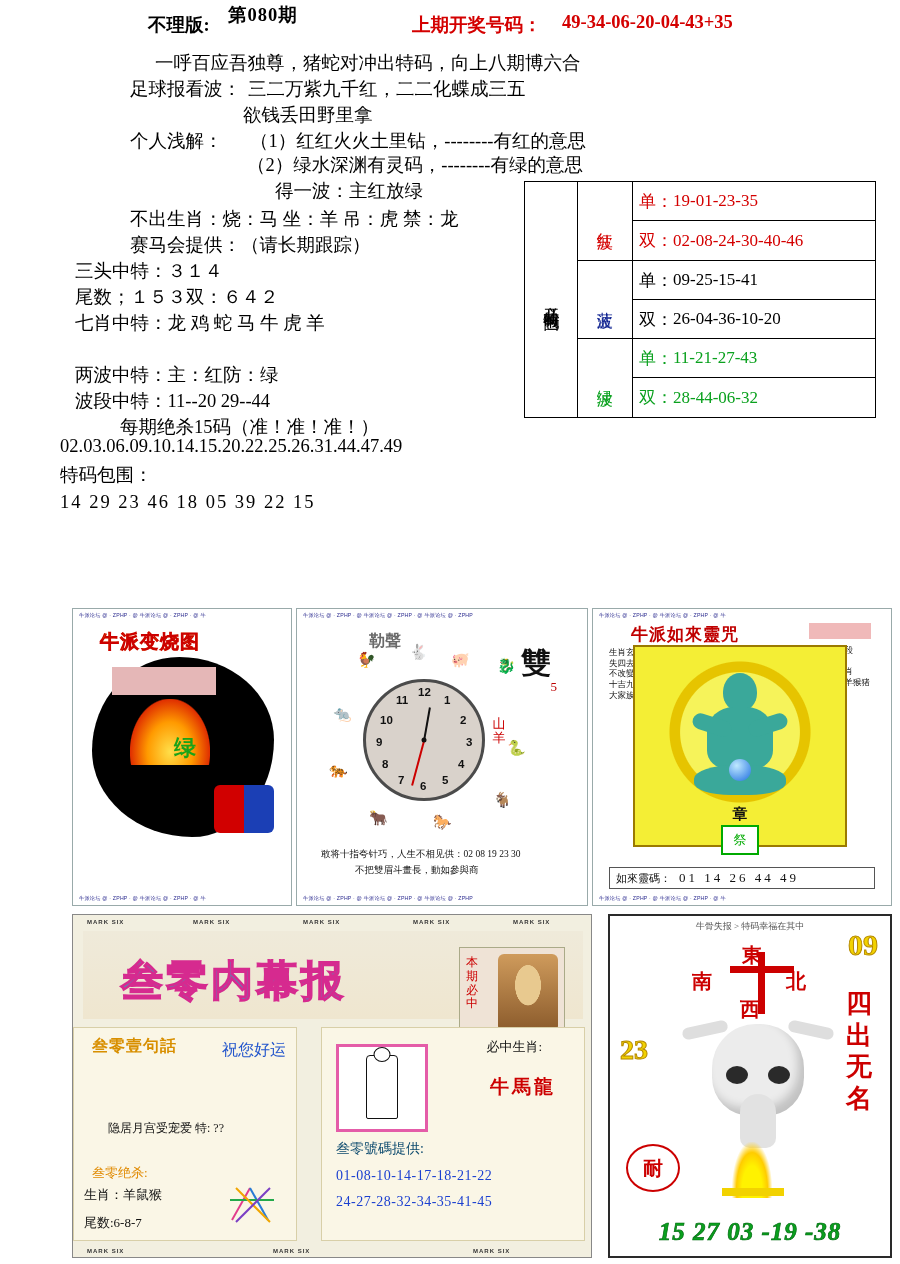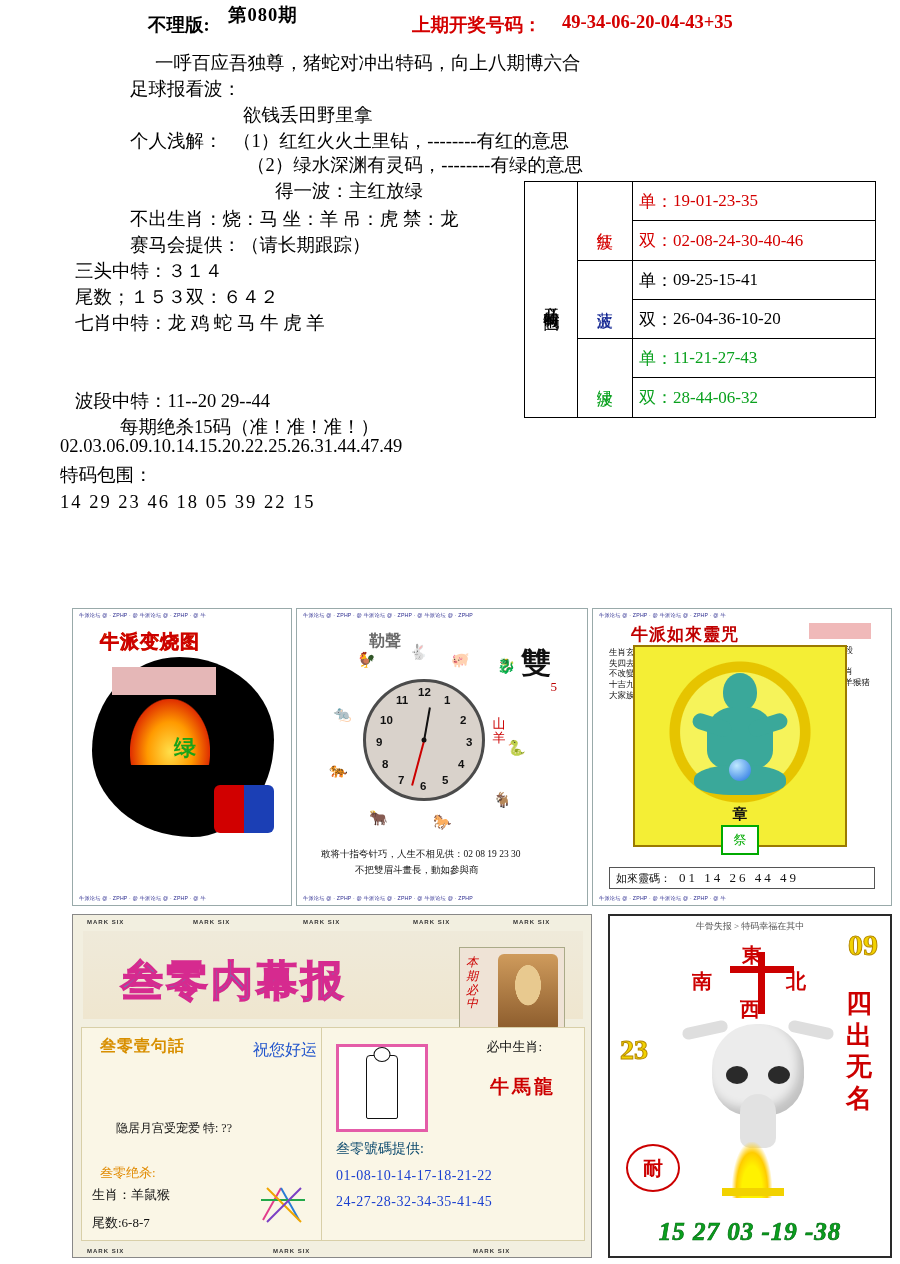--- a/index.html
+++ b/index.html
@@ -11,21 +11,21 @@
   .t-buliban{left:148px;top:12px;font-size:20px;font-weight:bold;}
   .t-qishu{left:228px;top:2px;font-size:30px;font-weight:bold;letter-spacing:1px;}
   .t-lastlabel{left:412px;top:12px;font-size:20px;font-weight:bold;color:#d40000;}
   .t-lastnum{left:562px;top:12px;font-size:20px;font-weight:bold;color:#d40000;letter-spacing:0px;}
 
   .line{position:absolute;font-size:18.5px;white-space:nowrap;}
   .l1{left:155px;top:50px;}
   .l2{left:130px;top:76px;}
   .l2b{left:243px;top:102px;}
   .l3{left:130px;top:128px;}
-  .l3a{left:233px;top:128px;}
+  .l3a{left:250px;top:128px;}
   .l3b{left:247px;top:152px;}
   .l4{left:275px;top:178px;}
   .l5{left:130px;top:206px;}
   .l6{left:130px;top:232px;}
   .l7{left:75px;top:258px;}
   .l8{left:75px;top:284px;}
   .l9{left:75px;top:310px;}
   .l10{left:75px;top:336px;}
   .l11{left:75px;top:362px;}
   .l12{left:75px;top:388px;}
@@ -108,24 +108,24 @@
   .p3-leftcol{position:absolute;left:2px;top:26px;width:40px;font-size:8.5px;line-height:1.25;color:#111;}
   .p3-bottombar{position:absolute;left:2px;bottom:4px;right:2px;height:22px;border:1px solid #555;background:#fff;display:flex;align-items:center;padding:0 6px;box-sizing:border-box;}
   .p3-bottombar .lbl{font-size:11px;color:#111;margin-right:8px;text-align:right;}
   .p3-bottombar .nums{font-size:13px;color:#111;letter-spacing:3px;font-family:"Liberation Serif",serif;}
 
   
   #p4{left:72px;top:314px;width:520px;height:344px;background:#f2efe0;border:1px solid #888;}
   .markstrip{position:absolute;font-size:6px;font-weight:bold;color:#333;letter-spacing:1px;font-family:"Liberation Sans",sans-serif;}
   .p4-topband{position:absolute;left:10px;top:16px;width:500px;height:88px;background:linear-gradient(180deg,#efeada,#efe6cf);}
   .p4-bigtitle{position:absolute;left:38px;top:22px;font-size:42px;font-weight:bold;color:#19b7c8;-webkit-text-stroke:1.5px #d62a8f;font-family:"Liberation Sans",sans-serif;letter-spacing:3px;}
-  .p4-redbox{position:absolute;right:18px;top:16px;width:104px;height:90px;background:#efe3d6;border:1px solid #aa8;font-style:italic;}
+  .p4-redbox{position:absolute;right:18px;top:16px;width:104px;height:90px;background:#efe3d6;border:1px solid #aa8;}
   .p4-redbox .txt{position:absolute;left:6px;top:8px;font-size:12px;color:#c00;line-height:1.15;width:18px;}
   .p4-figure{position:absolute;right:6px;top:6px;width:60px;height:78px;background:radial-gradient(ellipse at 50% 40%,#e8c98f 0 30%,rgba(0,0,0,0) 31%),linear-gradient(180deg,#cf9b5c,#8a5a2b);border-radius:6px;}
-  .p4-leftpane{position:absolute;left:8px;top:112px;width:222px;height:212px;background:#faf6e6;border:1px solid #d8cfa8;padding-left:23px;}
+  .p4-leftpane{position:absolute;left:0;top:112px;width:222px;height:212px;background:#faf6e6;border:1px solid #d8cfa8;}
   .p4-lp-title{position:absolute;left:18px;top:8px;font-size:16px;font-weight:bold;color:#d88f00;letter-spacing:1px;}
   .p4-lp-bless{position:absolute;right:10px;top:12px;font-size:16px;color:#2255cc;}
   .p4-lp-mid{position:absolute;left:34px;top:92px;font-size:12px;color:#111;}
   .p4-lp-jue{position:absolute;left:18px;top:136px;font-size:13px;color:#e08a00;}
   .p4-lp-sx{position:absolute;left:10px;top:158px;font-size:13px;color:#111;}
   .p4-lp-ws{position:absolute;left:10px;top:186px;font-size:13px;color:#111;}
   .p4-star{position:absolute;right:16px;bottom:14px;width:54px;height:46px;}
   .p4-rightpane{position:absolute;left:248px;top:112px;width:262px;height:212px;background:#faf6e6;border:1px solid #d8cfa8;}
   .p4-bizhong{position:absolute;right:42px;top:10px;font-size:13px;color:#111;}
   .p4-sx3{position:absolute;right:28px;top:46px;font-size:19px;font-weight:bold;color:#c00;letter-spacing:3px;}
@@ -166,32 +166,34 @@
 <div class="page">
 
   <div class="hdr">
     <div class="line t-buliban">不理版:</div>
     <div class="line t-qishu">第080期</div>
     <div class="line t-lastlabel">上期开奖号码：</div>
     <div class="line t-lastnum">49-34-06-20-04-43+35</div>
 
     <div class="line l1">一呼百应吾独尊，猪蛇对冲出特码，向上八期博六合</div>
     <div class="line l2">足球报看波：</div>
+    <div class="line" style="left:248px;top:76px;">三二万紫九千红，二二化蝶成三五</div>
     <div class="line l2b">欲钱丢田野里拿</div>
 
     <div class="line l3">个人浅解：</div>
     <div class="line l3a">（1）红红火火土里钻，--------有红的意思</div>
     <div class="line l3b">（2）绿水深渊有灵码，--------有绿的意思</div>
     <div class="line l4">得一波：主红放绿</div>
 
     <div class="line l5">不出生肖：烧：马 坐：羊 吊：虎 禁：龙</div>
     <div class="line l6">赛马会提供：（请长期跟踪）</div>
     <div class="line l7">三头中特：３１４</div>
     <div class="line l8">尾数；１５３双：６４２</div>
     <div class="line l9">七肖中特：龙 鸡 蛇 马 牛 虎 羊</div>
+    <div class="line l11">两波中特：主：红防：绿</div>
     <div class="line l12">波段中特：11--20 29--44</div>
     <div class="line l13">每期绝杀15码（准！准！准！）</div>
     <div class="line l14">02.03.06.09.10.14.15.20.22.25.26.31.44.47.49</div>
     <div class="line l15">特码包围：</div>
     <div class="line l16">14 29  23  46  18  05  39  22 15</div>
 
     <div class="botable">
       <div class="bt-left">
         <span>必开特码包围</span>
       </div>

